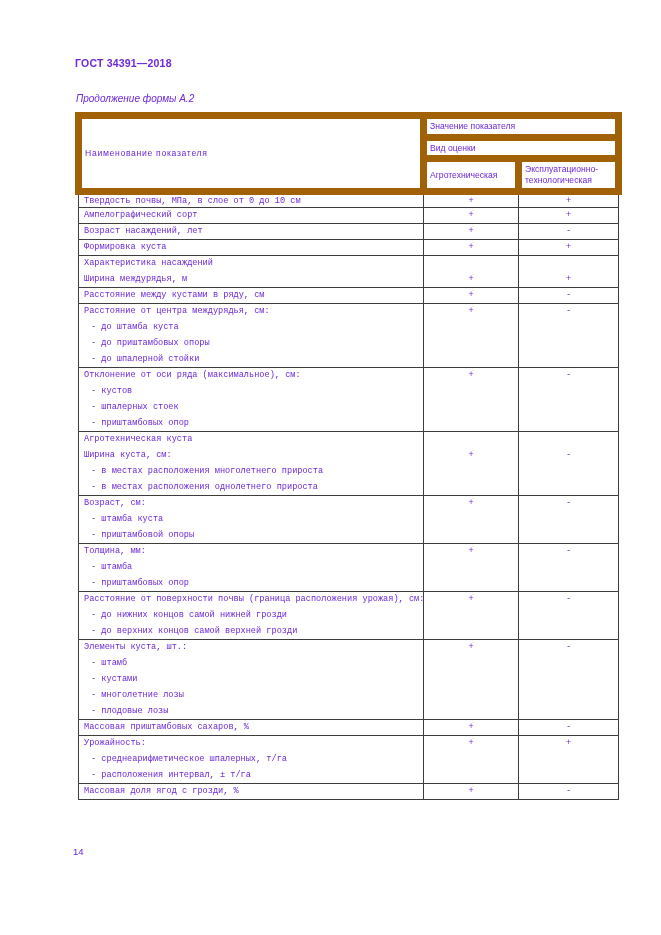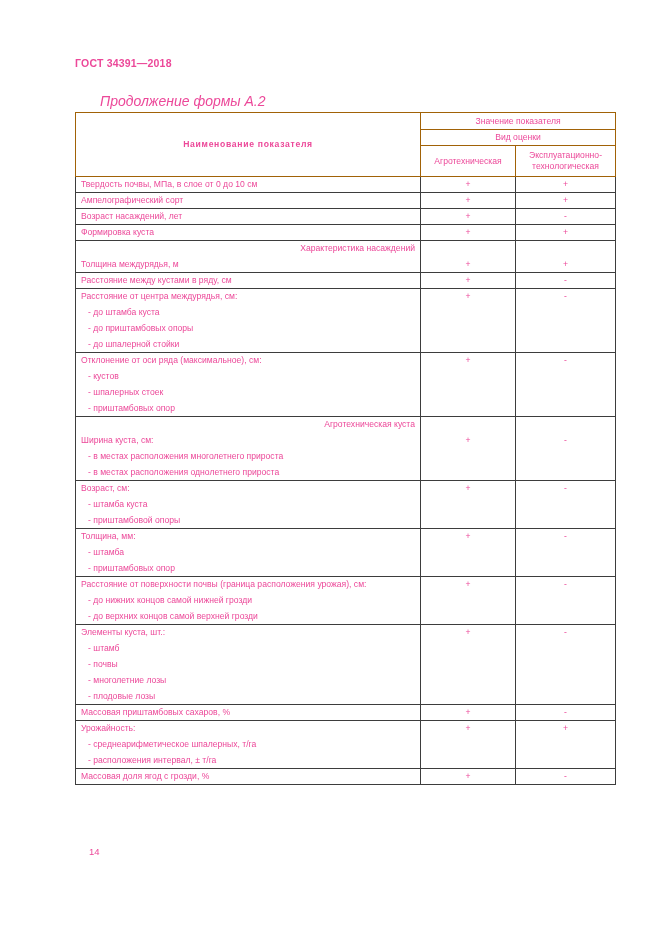--- a/index.html
+++ b/index.html
@@ -2,38 +2,37 @@
 <html><head>
 <meta charset="utf-8">
 <style>
   html, body { margin: 0; padding: 0; background: #ffffff; }
   .page {
     position: relative;
     width: 661px;
     height: 935px;
     background: #ffffff;
     font-family: "Liberation Sans", sans-serif;
-    color: #ec4899;
+    color: #6d28d9;
     overflow: hidden;
   }
   .doc-code {
     position: absolute;
     left: 75px;
     top: 57px;
     font-size: 10.5px;
     font-weight: bold;
     letter-spacing: 0.2px;
   }
   .form-caption {
     position: absolute;
     left: 76px;
     top: 93px;
-    font-size: 14px;
+    font-size: 10px;
     font-style: italic;
-    margin-left: 24px;
   }
   table.doc-table {
     position: absolute;
     left: 75px;
     top: 112px;
     width: 540px;
     border-collapse: collapse;
     table-layout: fixed;
     font-size: 8.6px;
     line-height: 1.25;
@@ -41,38 +40,37 @@
   }
   .doc-table td {
     padding: 0 5px;
     vertical-align: middle;
     border-left: 1px solid #3d3d3d;
     border-right: 1px solid #3d3d3d;
     overflow: hidden;
     white-space: nowrap;
   }
   .doc-table thead td {
-    border: 1px solid #a16207;
-    text-align: center;
+    border: 7px solid #a16207;
     padding: 2px 3px;
     white-space: normal;
   }
   .doc-table thead tr.h1 { height: 17px; }
   .doc-table thead tr.h2 { height: 16px; }
   .doc-table thead tr.h3 { height: 31px; }
-  .name-head { letter-spacing: 0.7px; font-weight: bold; }
-  .doc-table tbody tr { height: 16px; }
+  .name-head { letter-spacing: 0.7px; }
+  .doc-table tbody tr { height: 16px; font-family: Liberation Mono, monospace; }
   .doc-table tbody tr.sep td { border-bottom: 1px solid #3d3d3d; }
   td.name { text-align: left; }
   td.name.sub { padding-left: 12px; }
-  td.name.section { text-align: right; margin-top: 28px; }
+  td.name.section { text-align: left; margin-top: 28px; }
   td.val { text-align: center; }
   .page-number {
     position: absolute;
-    left: 89px;
+    left: 73px;
     top: 846px;
     font-size: 9.5px;
   }
 </style>
 </head>
 <body>
 
 <div class="page">
 
   <div class="doc-code">ГОСТ 34391—2018</div>
@@ -118,21 +116,21 @@
           <td class="name item">Формировка куста</td>
           <td class="val">+</td>
           <td class="val">+</td>
         </tr>
         <tr>
           <td class="name section">Характеристика насаждений</td>
           <td class="val"></td>
           <td class="val"></td>
         </tr>
         <tr class="sep">
-          <td class="name item">Толщина междурядья, м</td>
+          <td class="name item">Ширина междурядья, м</td>
           <td class="val">+</td>
           <td class="val">+</td>
         </tr>
         <tr class="sep">
           <td class="name item">Расстояние между кустами в ряду, см</td>
           <td class="val">+</td>
           <td class="val">-</td>
         </tr>
         <tr>
           <td class="name item">Расстояние от центра междурядья, см:</td>
@@ -243,21 +241,21 @@
           <td class="name item">Элементы куста, шт.:</td>
           <td class="val">+</td>
           <td class="val">-</td>
         </tr>
         <tr>
           <td class="name sub">- штамб</td>
           <td class="val"></td>
           <td class="val"></td>
         </tr>
         <tr>
-          <td class="name sub">- почвы</td>
+          <td class="name sub">- кустами</td>
           <td class="val"></td>
           <td class="val"></td>
         </tr>
         <tr>
           <td class="name sub">- многолетние лозы</td>
           <td class="val"></td>
           <td class="val"></td>
         </tr>
         <tr class="sep">
           <td class="name sub">- плодовые лозы</td>

